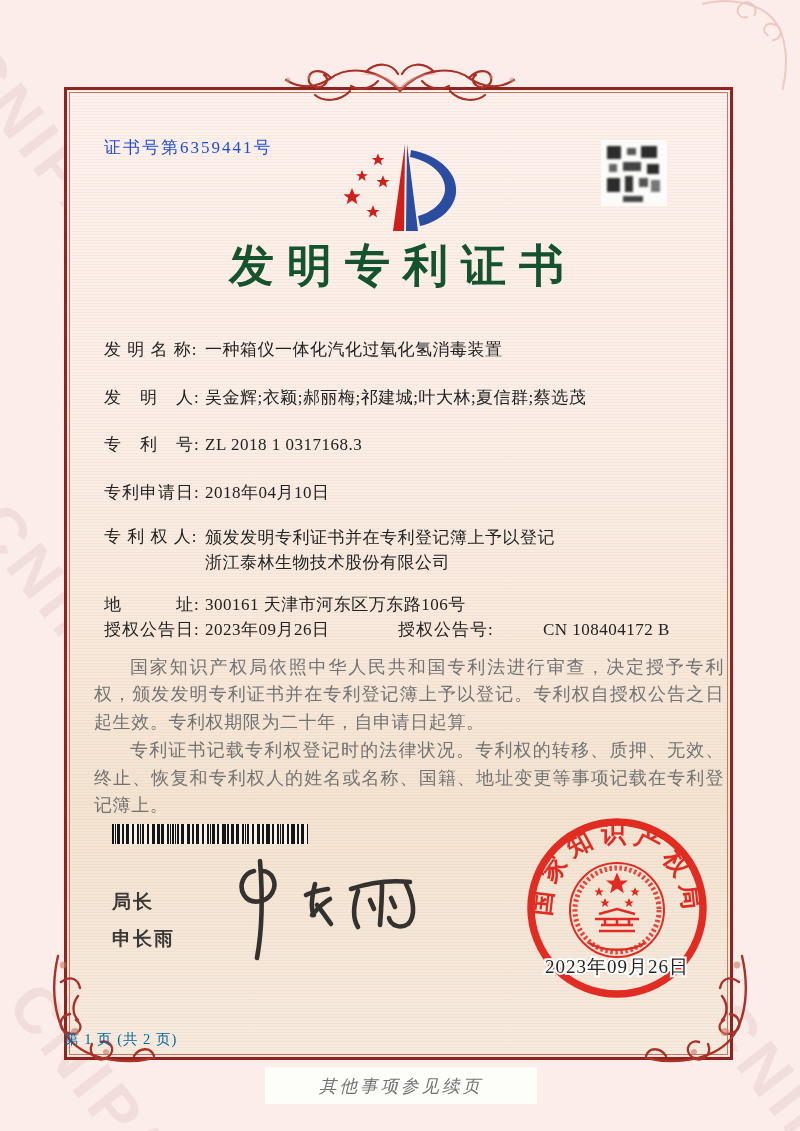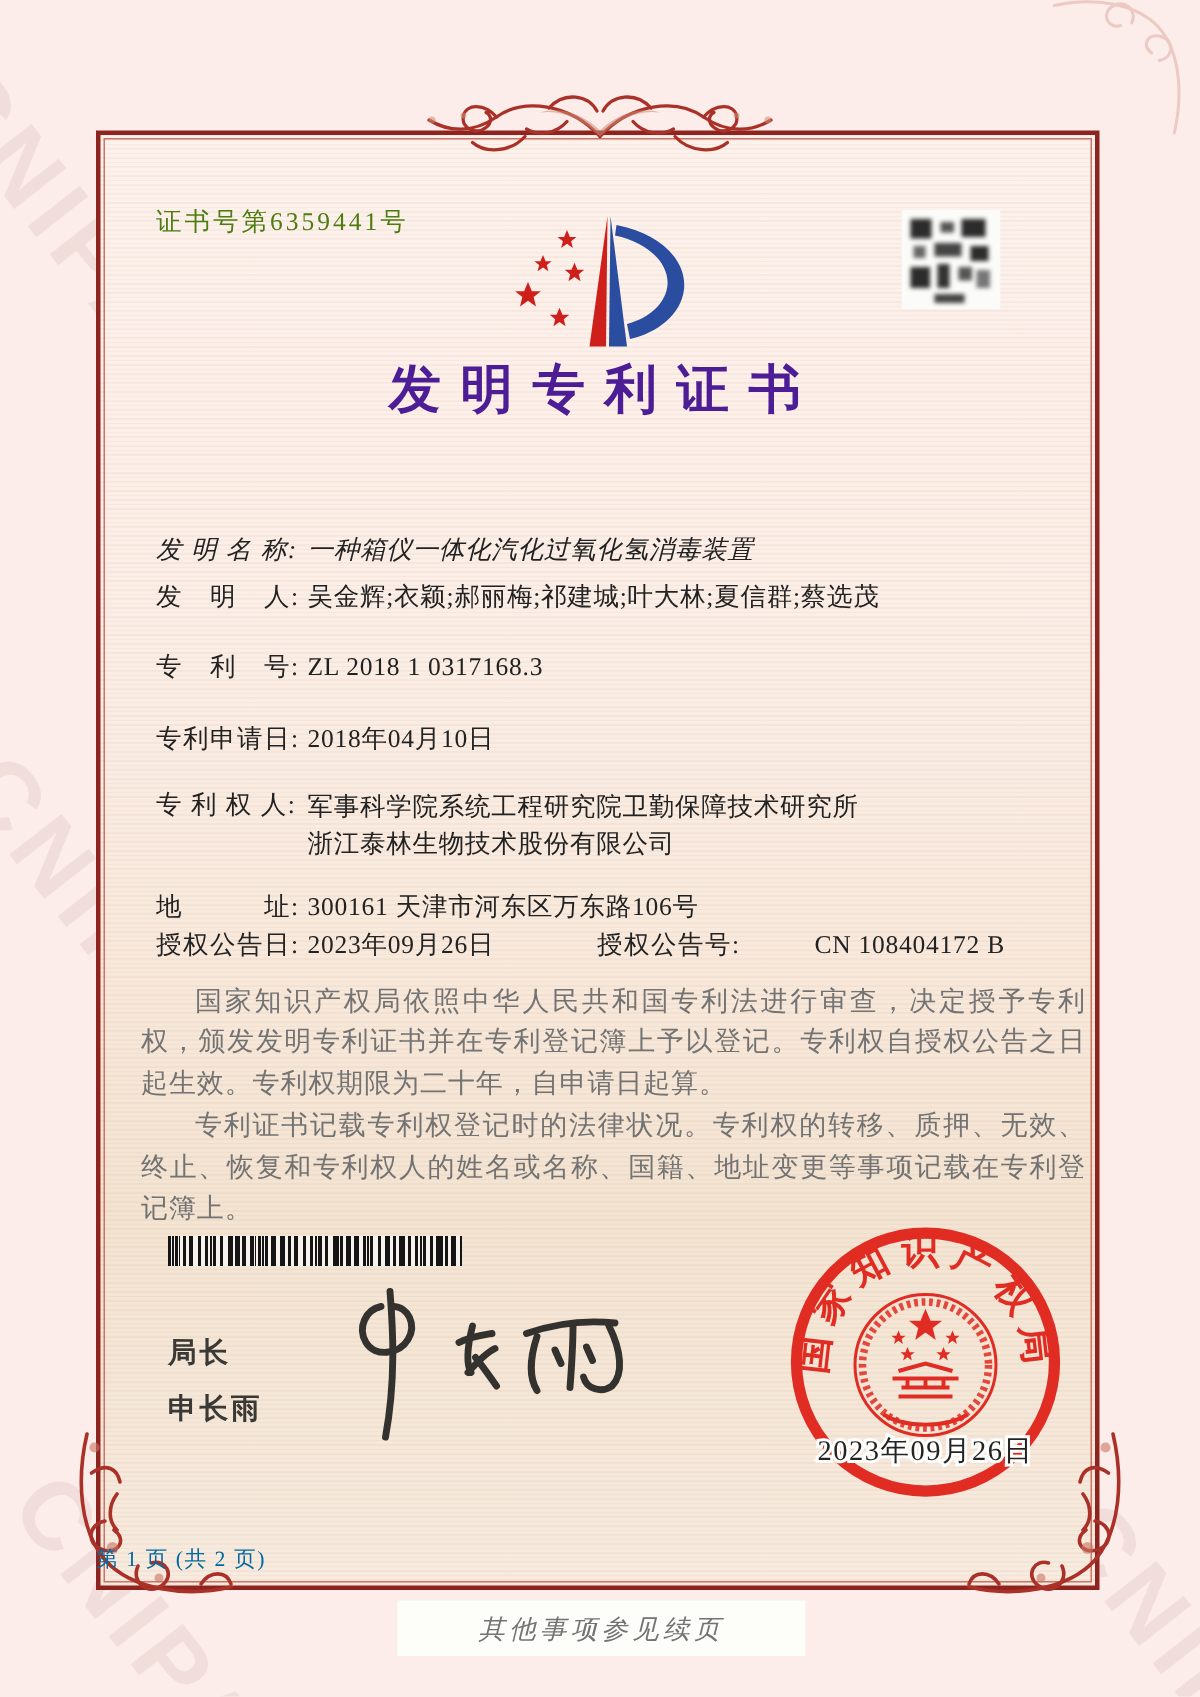--- a/index.html
+++ b/index.html
@@ -32,29 +32,29 @@
       linear-gradient(180deg,#fdf1ec 0%,#fbeee6 34%,#f8e9dc 56%,#f3e3d1 74%,#f5e7d8 88%,#f7ebdf 100%);
   }
   .frame-inner{
     position:absolute;left:2px;top:2px;right:2px;bottom:2px;
     border:1px solid rgba(192,95,82,0.85);
   }
 
   
   .cert-no{
     position:absolute;left:104px;top:136px;
-    font-size:17px;color:#4d7c0f;letter-spacing:2px;
+    font-size:17px;color:#1d4ed8;letter-spacing:2px;
   }
   .logo{position:absolute;left:336px;top:136px;}
   .qr{position:absolute;left:601px;top:140px;}
   .qr-modules{filter:blur(1.3px);}
   .title{
     position:absolute;left:64px;top:236px;width:665px;
     text-align:center;
-    font-size:35px;font-weight:bold;color:#4c1d95;
+    font-size:45px;font-weight:bold;color:#14532d;
     letter-spacing:13px;text-indent:13px;
   }
 
   
   .field{
     position:absolute;left:104px;width:620px;
     font-size:17px;color:#222;line-height:23px;
     display:flex;align-items:flex-start;
   }
   .field .lbl{
@@ -227,21 +227,21 @@
       <rect x="6" y="38" width="13" height="14"></rect>
       <rect x="24" y="36" width="8" height="16" fill="#333"></rect>
       <rect x="38" y="38" width="9" height="9" fill="#555"></rect>
       <rect x="50" y="40" width="9" height="12" fill="#777"></rect>
       <rect x="22" y="56" width="20" height="6" fill="#444"></rect>
     </g>
   </svg>
 
   <div class="title">发明专利证书</div>
 
-  <div class="field" style="top:355px;font-style:italic;">
+  <div class="field" style="top:338px;">
     <span class="lbl">发 明 名 称:</span>
     <span class="val">一种箱仪一体化汽化过氧化氢消毒装置</span>
   </div>
 
   <div class="field" style="top:386px;">
     <span class="lbl">发　明　人:</span>
     <span class="val">吴金辉;衣颖;郝丽梅;祁建城;叶大林;夏信群;蔡选茂</span>
   </div>
 
   <div class="field" style="top:433px;">
@@ -250,21 +250,21 @@
   </div>
 
   <div class="field" style="top:481px;">
     <span class="lbl">专利申请日:</span>
     <span class="val">2018年04月10日</span>
   </div>
 
   <div class="field" style="top:525px;">
     <span class="lbl">专 利 权 人:</span>
     <span class="val val-multiline">
-      <span class="line">军事科学院系统工程研究院卫勤保障技术研究所</span>
+      <span class="line">颁发发明专利证书并在专利登记簿上予以登记</span>
       <span class="line">浙江泰林生物技术股份有限公司</span>
     </span>
   </div>
 
   <div class="field" style="top:593px;">
     <span class="lbl">地　　　址:</span>
     <span class="val">300161 天津市河东区万东路106号</span>
   </div>
 
   <div class="field" style="top:618px;">

